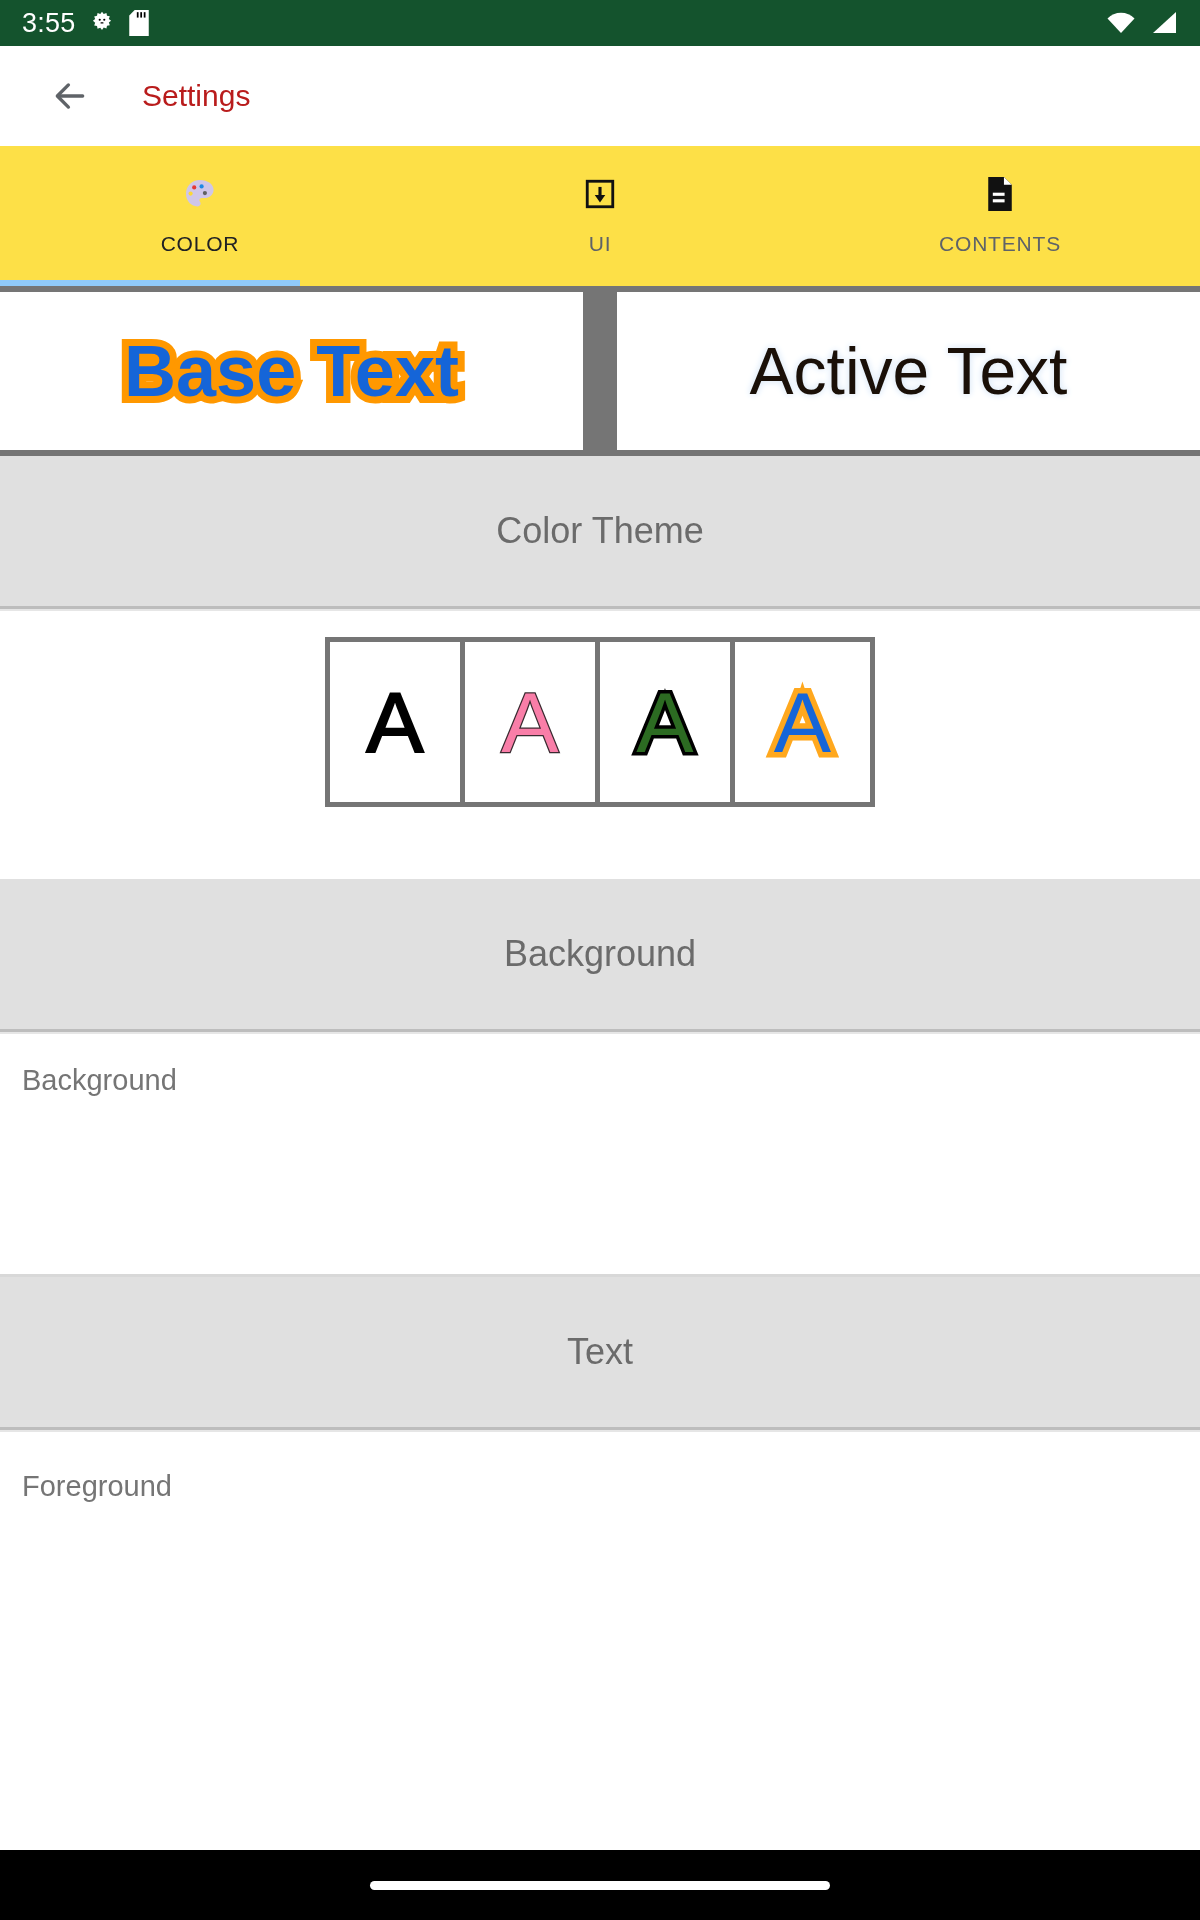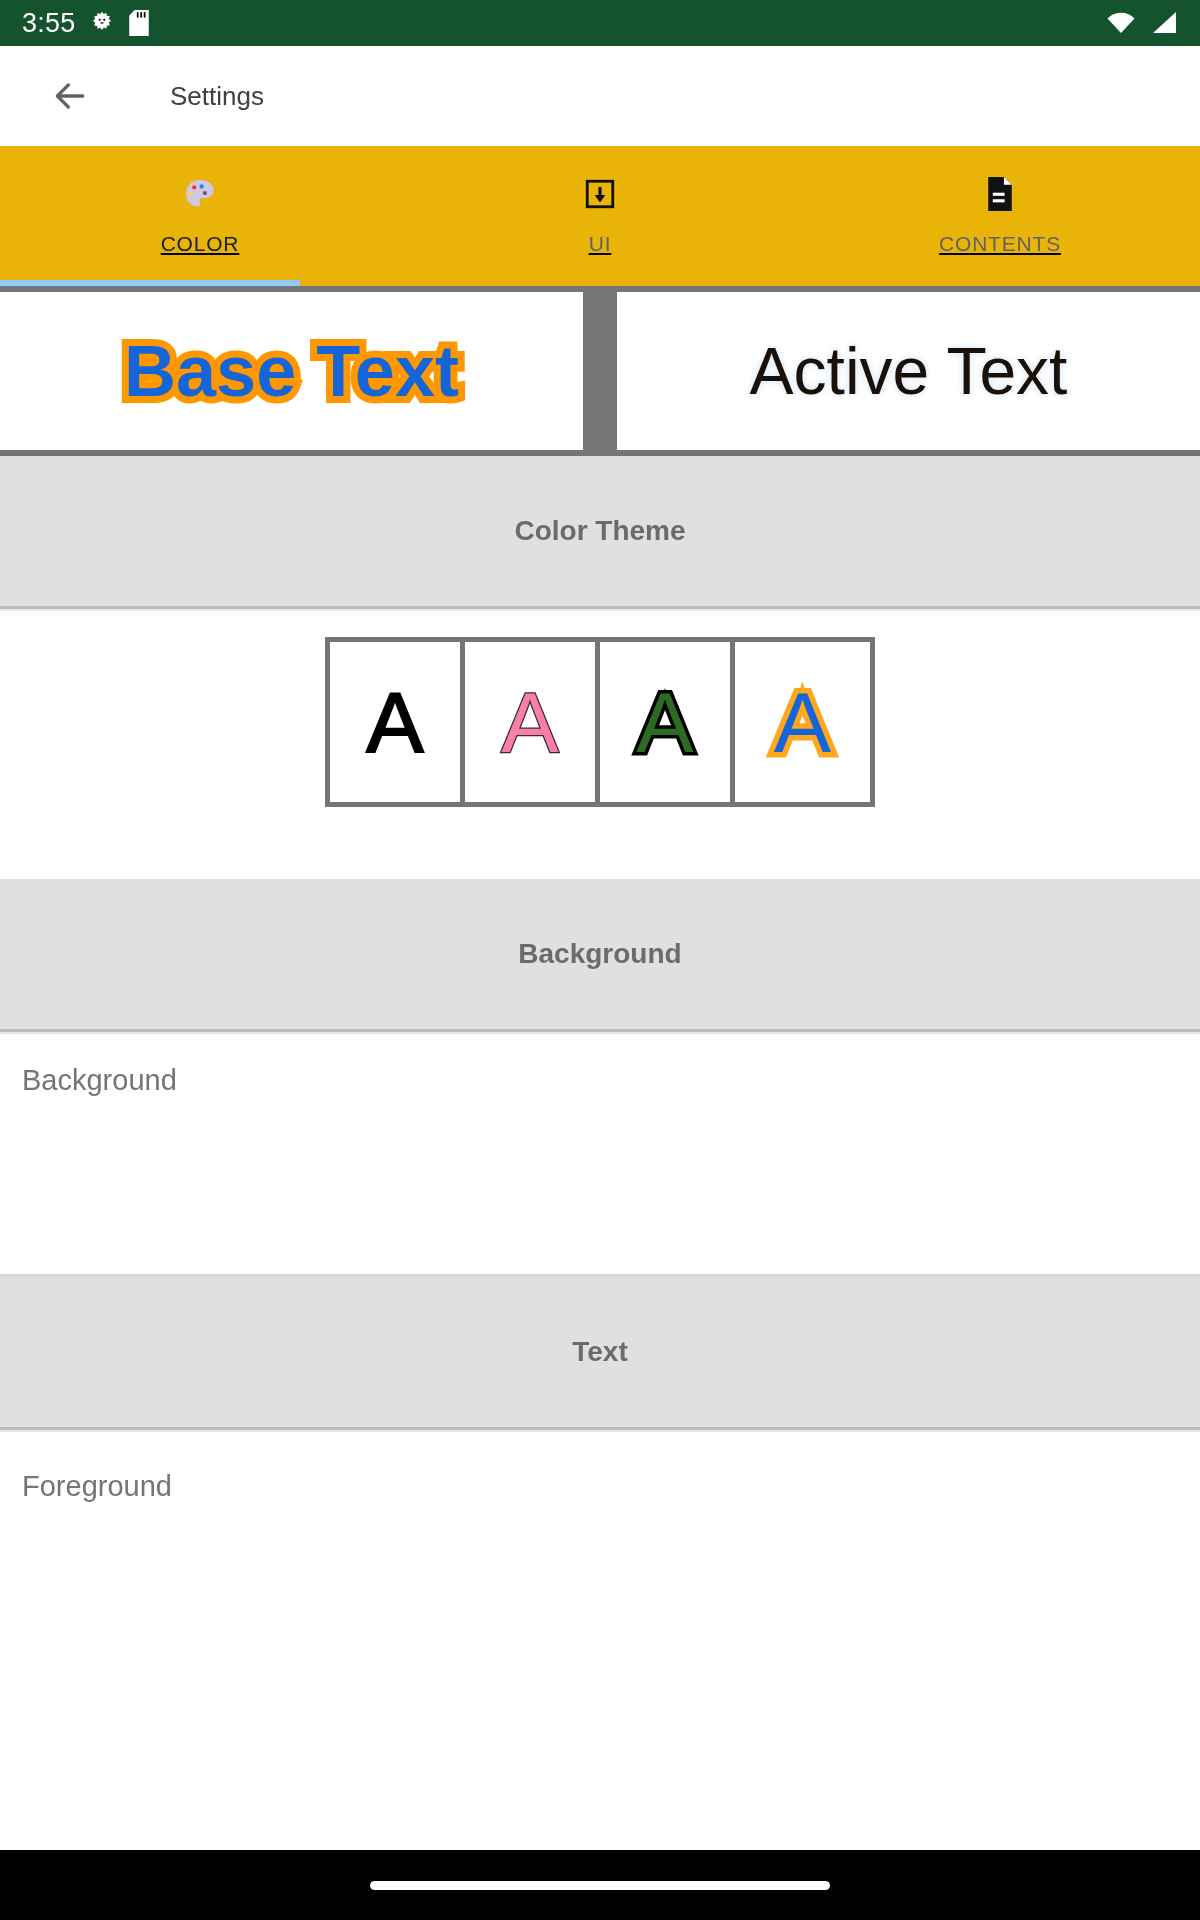--- a/index.html
+++ b/index.html
@@ -27,26 +27,26 @@
   .appbar{
     height:100px;background:#fff;
     display:flex;align-items:center;
     padding-left:46px;box-sizing:border-box;
   }
   .back-btn{
     width:48px;height:48px;display:flex;align-items:center;justify-content:center;
     cursor:pointer;
   }
   .appbar-title{
-    font-size:26px;color:#404040;margin-left:76px;font-weight:400;
+    font-size:30px;color:#b91c1c;margin-left:48px;font-weight:400;
   }
 
   
   .tabbar{
-    display:flex;height:140px;background:#eab308;position:relative;text-decoration:underline;
+    display:flex;height:140px;background:#fde047;position:relative;
   }
   .tab{
     flex:1;display:flex;flex-direction:column;align-items:center;justify-content:flex-start;
     padding-top:24px;box-sizing:border-box;cursor:pointer;position:relative;
   }
   .tab-icon{height:48px;display:flex;align-items:center;justify-content:center;font-size:38px;line-height:1;}
   .tab-label{
     margin-top:14px;font-size:21px;letter-spacing:.8px;color:#5f6368;font-weight:500;
   }
   .tab.active .tab-label{color:#202124;}
@@ -77,21 +77,21 @@
     text-shadow:0 0 6px #dbe9f7, 0 0 10px #e8f1fb;
   }
 
   
   .section-head{
     background:#e0e0e0;height:150px;
     display:flex;align-items:center;justify-content:center;
     border-bottom:3px solid #bdbdbd;
   }
   .section-head-title{
-    font-size:28px;font-weight:700;color:#6b6b6b;
+    font-size:36px;font-weight:400;color:#6b6b6b;
   }
   .sep-line{height:2px;background:#e6e6e6;}
 
   
   .theme-row{
     background:#fff;height:268px;display:flex;align-items:flex-start;justify-content:center;
     padding-top:26px;box-sizing:border-box;
   }
   .swatch-group{display:flex;border:5px solid #757575;}
   .swatch{

